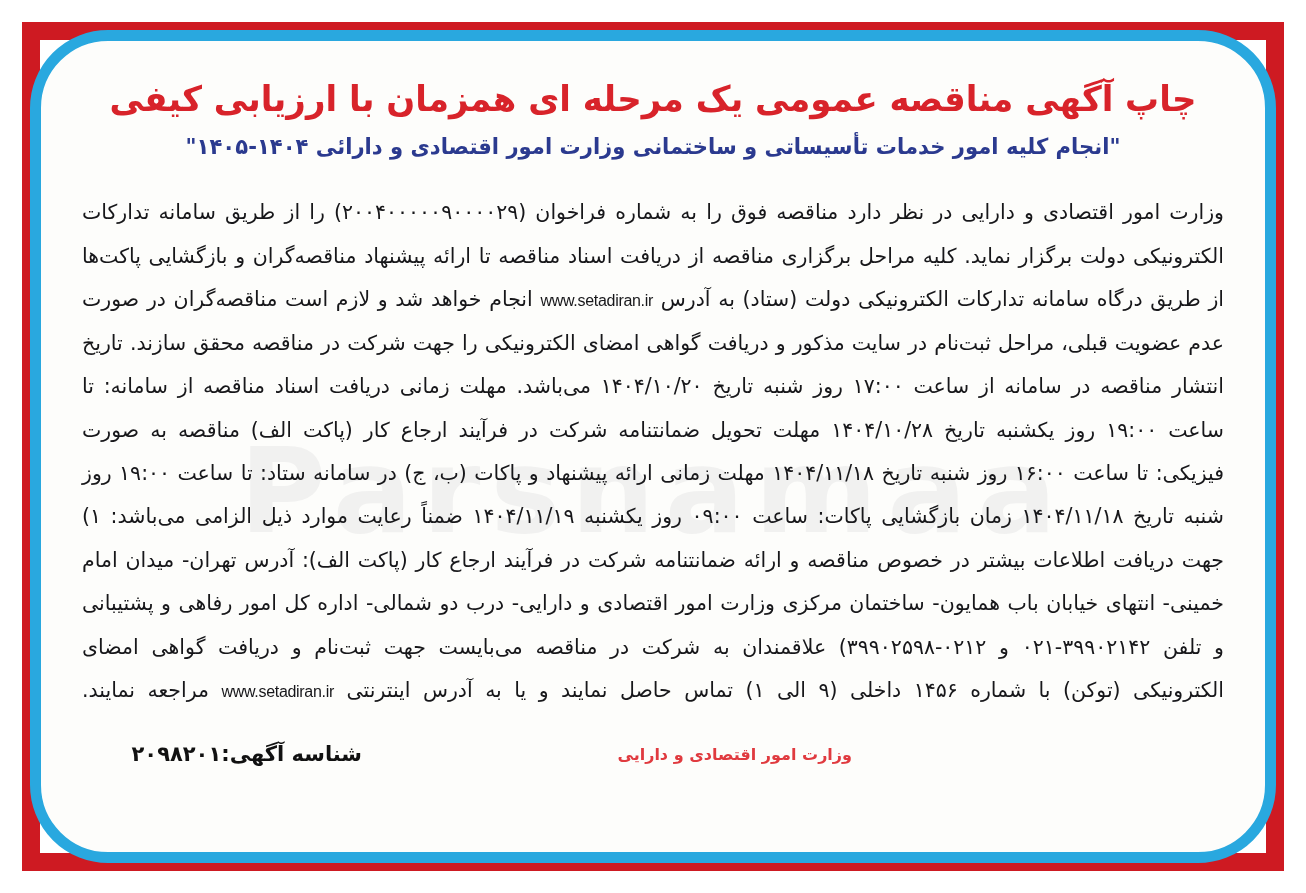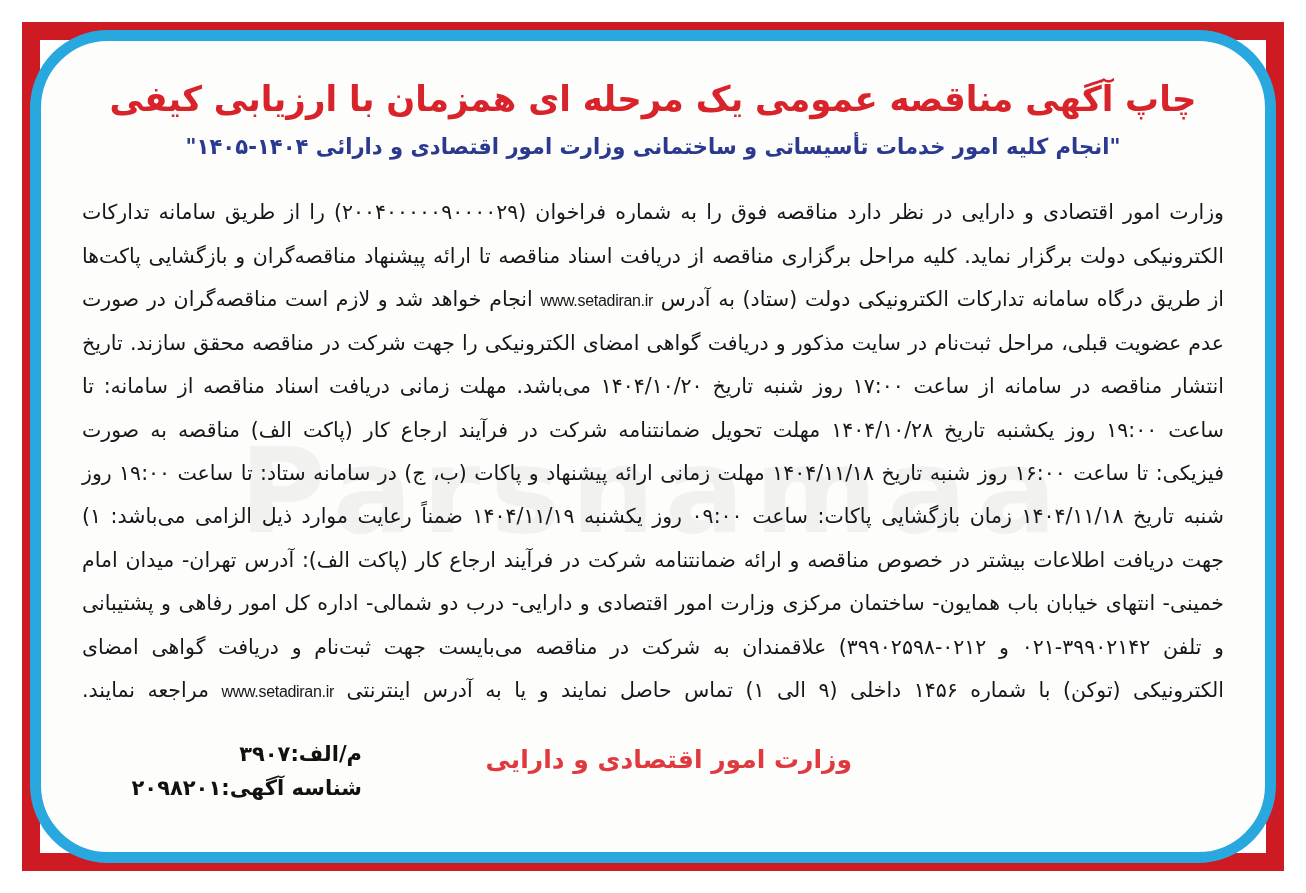--- a/index.html
+++ b/index.html
@@ -107,21 +107,21 @@
     position: relative;
     height: 104px;
   }
 
   .signature {
     position: absolute;
     right: 372px;
     top: 14px;
     color: #e03a3f;
     font-weight: 700;
-    font-size: 25px;
+    font-size: 16px;
     white-space: nowrap;
   }
 
   .ref-block {
     position: absolute;
     right: 862px;
     top: 6px;
     text-align: right;
     color: #111111;
     font-weight: 700;
@@ -169,19 +169,18 @@
 
     <h1 class="title-main">چاپ آگهی مناقصه عمومی یک مرحله ای همزمان با ارزیابی کیفی</h1>
 
     <h2 class="title-sub">"انجام کلیه امور خدمات تأسیساتی و ساختمانی وزارت امور اقتصادی و دارائی ۱۴۰۴-۱۴۰۵"</h2>
 
     <p class="body-text"><span>وزارت امور اقتصادی و دارایی در نظر دارد مناقصه فوق را به شماره فراخوان (۲۰۰۴۰۰۰۰۰۹۰۰۰۰۲۹) را از طریق سامانه تدارکات الکترونیکی دولت برگزار نماید. کلیه مراحل برگزاری مناقصه از دریافت اسناد مناقصه تا ارائه پیشنهاد مناقصه‌گران و بازگشایی پاکت‌ها از طریق درگاه سامانه تدارکات الکترونیکی دولت (ستاد) به آدرس </span><span class="url">www.setadiran.ir</span><span> انجام خواهد شد و لازم است مناقصه‌گران در صورت عدم عضویت قبلی، مراحل ثبت‌نام در سایت مذکور و دریافت گواهی امضای الکترونیکی را جهت شرکت در مناقصه محقق سازند. تاریخ انتشار مناقصه در سامانه از ساعت ۱۷:۰۰ روز شنبه تاریخ ۱۴۰۴/۱۰/۲۰ می‌باشد. مهلت زمانی دریافت اسناد مناقصه از سامانه: تا ساعت ۱۹:۰۰ روز یکشنبه تاریخ ۱۴۰۴/۱۰/۲۸ مهلت تحویل ضمانتنامه شرکت در فرآیند ارجاع کار (پاکت الف) مناقصه به صورت فیزیکی: تا ساعت ۱۶:۰۰ روز شنبه تاریخ ۱۴۰۴/۱۱/۱۸ مهلت زمانی ارائه پیشنهاد و پاکات (ب، ج) در سامانه ستاد: تا ساعت ۱۹:۰۰ روز شنبه تاریخ ۱۴۰۴/۱۱/۱۸ زمان بازگشایی پاکات: ساعت ۰۹:۰۰ روز یکشنبه ۱۴۰۴/۱۱/۱۹ ضمناً رعایت موارد ذیل الزامی می‌باشد: ۱) جهت دریافت اطلاعات بیشتر در خصوص مناقصه و ارائه ضمانتنامه شرکت در فرآیند ارجاع کار (پاکت الف): آدرس تهران- میدان امام خمینی- انتهای خیابان باب همایون- ساختمان مرکزی وزارت امور اقتصادی و دارایی- درب دو شمالی- اداره کل امور رفاهی و پشتیبانی و تلفن ۳۹۹۰۲۱۴۲-۰۲۱ و ۰۲۱۲-۳۹۹۰۲۵۹۸) علاقمندان به شرکت در مناقصه می‌بایست جهت ثبت‌نام و دریافت گواهی امضای الکترونیکی (توکن) با شماره ۱۴۵۶ داخلی (۹ الی ۱) تماس حاصل نمایند و یا به آدرس اینترنتی </span><span class="url">www.setadiran.ir</span><span> مراجعه نمایند.</span></p>
 
     <div id="footer">
       <div class="signature">وزارت امور اقتصادی و دارایی</div>
       <div class="ref-block">
-        <div>م/الف:۳۹۰۷</div>
         <div>شناسه آگهی:۲۰۹۸۲۰۱</div>
       </div>
     </div>
 
   </div>
 </div>
 
 </body></html>

